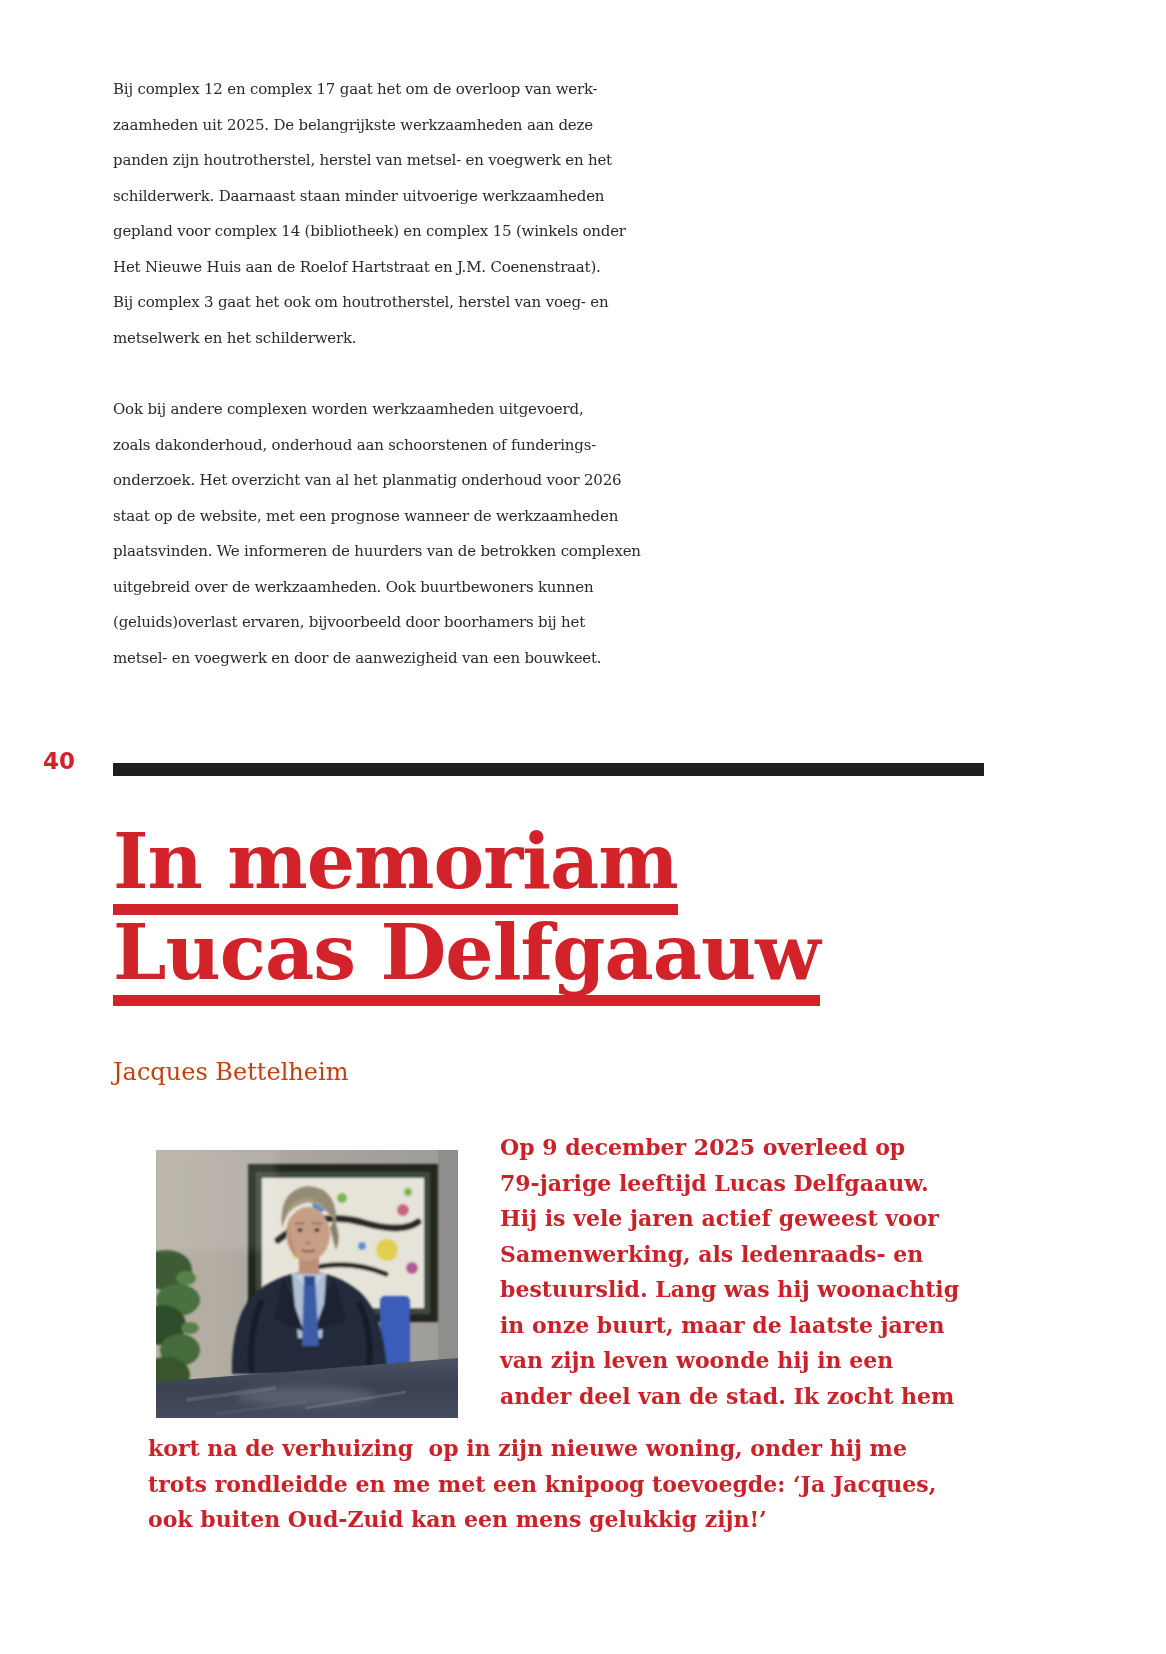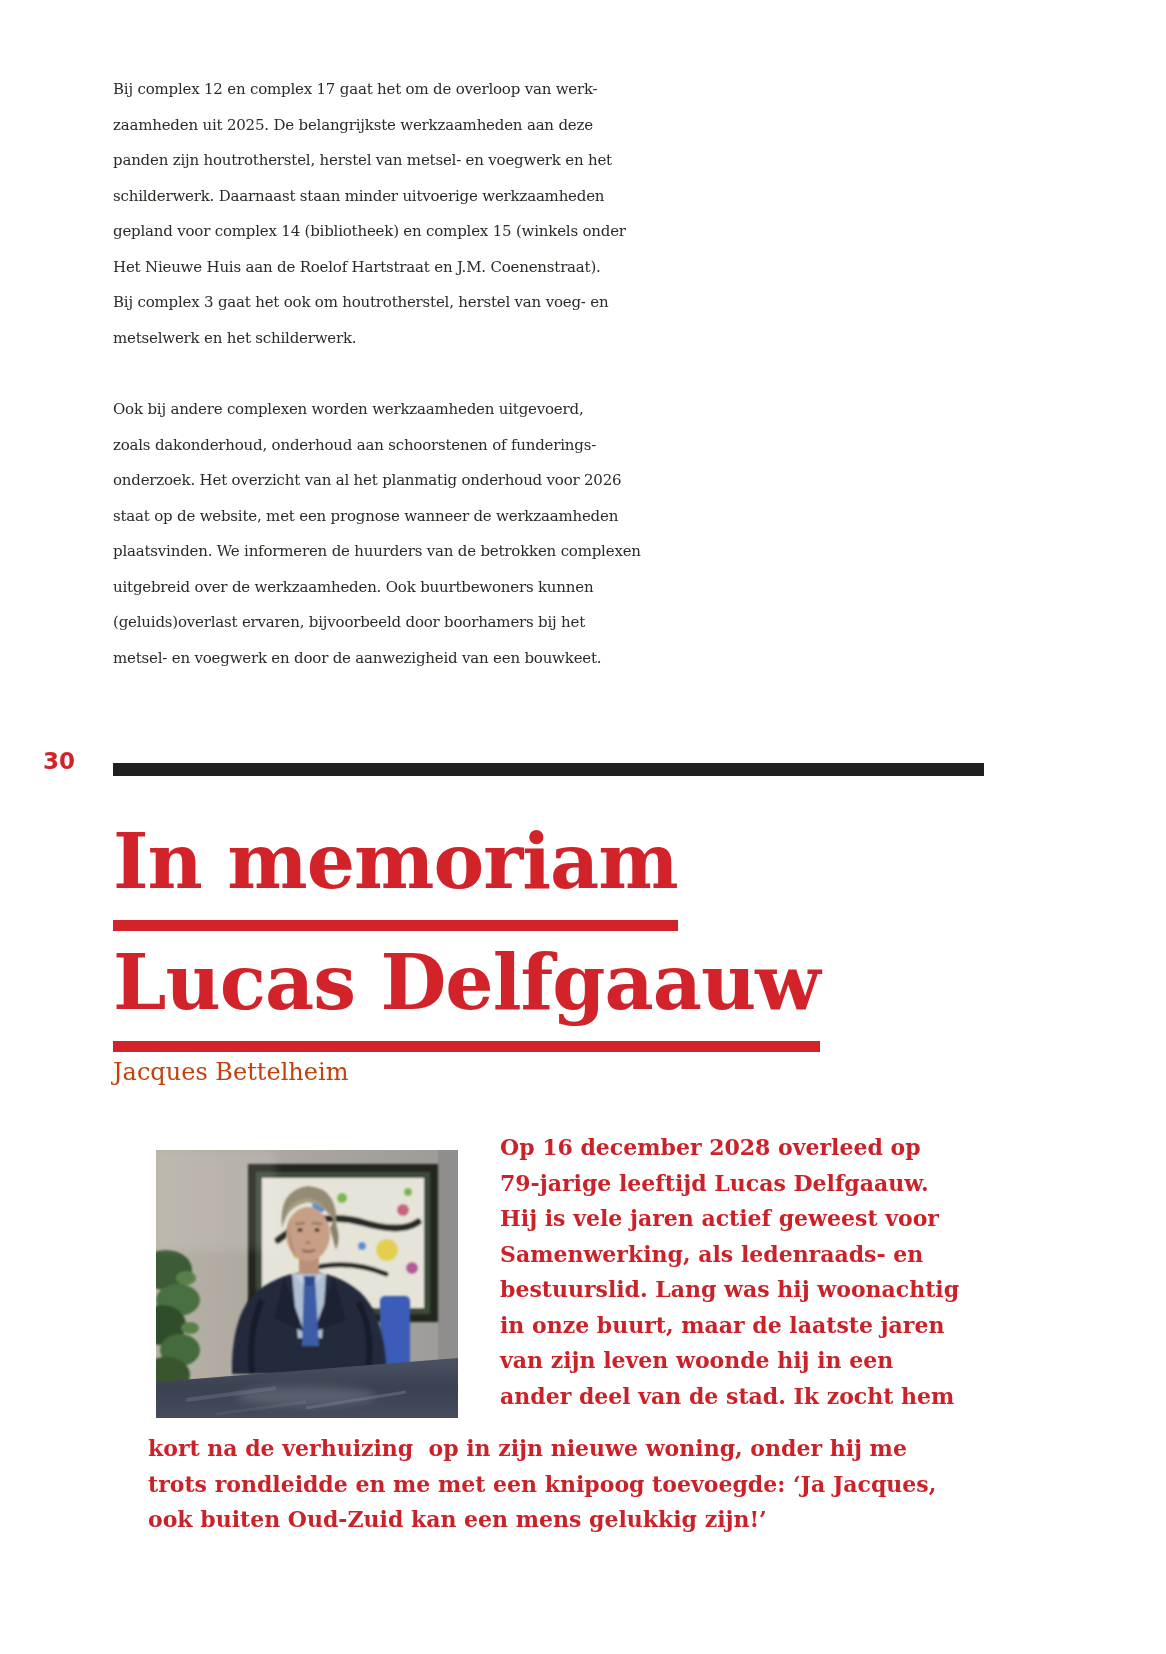--- a/index.html
+++ b/index.html
@@ -40,24 +40,24 @@
     position:absolute;
     left:113px;top:824px;
     margin:0;
     font-size:76px;line-height:76px;
     font-weight:bold;
     letter-spacing:-1px;
     color:var(--accent-red,#d2232a);
   }
   .title-line{
     display:inline-block;
-    padding-bottom:20px;
+    padding-bottom:4px;
     border-bottom:11px solid var(--accent-red,#d2232a);
   }
-  .title-row2{margin-top:14px;}
+  .title-row2{}
   .byline{
     position:absolute;
     left:113px;top:1057px;
     font-size:24px;line-height:30px;
     color:#c2410c;
   }
   .photo{
     position:absolute;
     left:156px;top:1150px;
     width:302px;height:268px;
@@ -92,21 +92,21 @@
 
   <p class="body-text para2">Ook bij andere complexen worden werkzaamheden uitgevoerd,
 zoals dakonderhoud, onderhoud aan schoorstenen of funderings-
 onderzoek. Het overzicht van al het planmatig onderhoud voor 2026
 staat op de website, met een prognose wanneer de werkzaamheden
 plaatsvinden. We informeren de huurders van de betrokken complexen
 uitgebreid over de werkzaamheden. Ook buurtbewoners kunnen
 (geluids)overlast ervaren, bijvoorbeeld door boorhamers bij het
 metsel- en voegwerk en door de aanwezigheid van een bouwkeet.</p>
 
-  <div class="page-number">30</div>
+  <div class="page-number">40</div>
 
   <div class="rule"></div>
 
   <h1 class="title">
     <div><span class="title-line">In memoriam</span></div>
     <div class="title-row2"><span class="title-line">Lucas Delfgaauw</span></div>
   </h1>
 
   <div class="byline">Jacques Bettelheim</div>
 
@@ -201,21 +201,21 @@
         <path d="M150 258 L250 242" stroke="#667086" stroke-width="3" opacity="0.6"></path>
         <path d="M60 264 L150 252" stroke="#525b6e" stroke-width="3" opacity="0.6"></path>
         <ellipse cx="150" cy="246" rx="70" ry="10" fill="#8b93a1" opacity="0.35" filter="url(#softer)"></ellipse>
         <ellipse cx="230" cy="230" rx="40" ry="7" fill="#76markdown8090" opacity="0"></ellipse>
       </g>
 
       <rect x="0" y="0" width="120" height="100" fill="#ffffff" opacity="0.10" filter="url(#softer)"></rect>
     </svg>
   </figure>
 
-  <p class="red-text beside">Op 16 december 2028 overleed op
+  <p class="red-text beside">Op 9 december 2025 overleed op
 79-jarige leeftijd Lucas Delfgaauw.
 Hij is vele jaren actief geweest voor
 Samenwerking, als ledenraads- en
 bestuurslid. Lang was hij woonachtig
 in onze buurt, maar de laatste jaren
 van zijn leven woonde hij in een
 ander deel van de stad. Ik zocht hem</p>
 
   <p class="red-text below">kort na de verhuizing  op in zijn nieuwe woning, onder hij me
 trots rondleidde en me met een knipoog toevoegde: ‘Ja Jacques,

